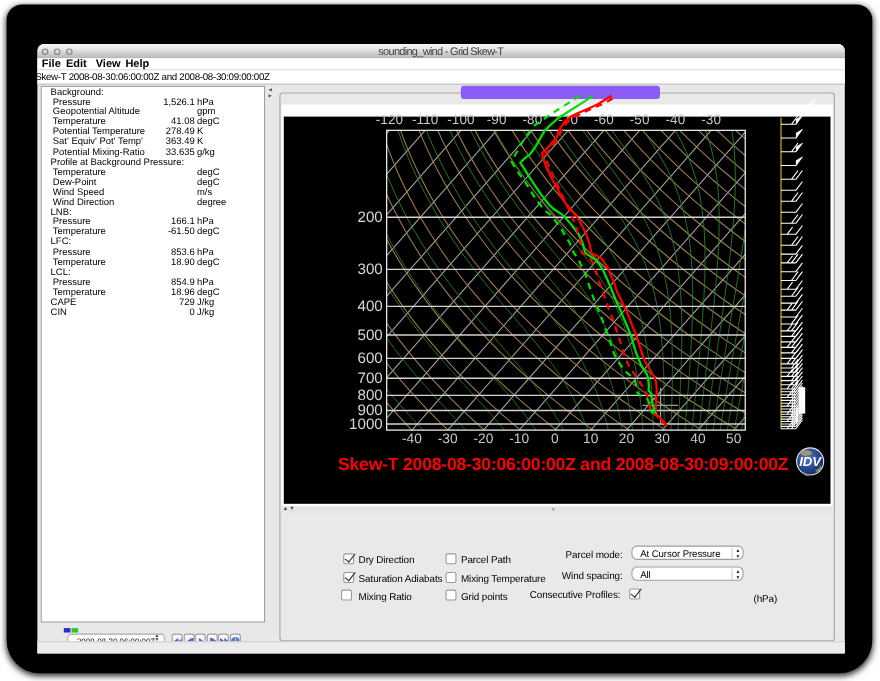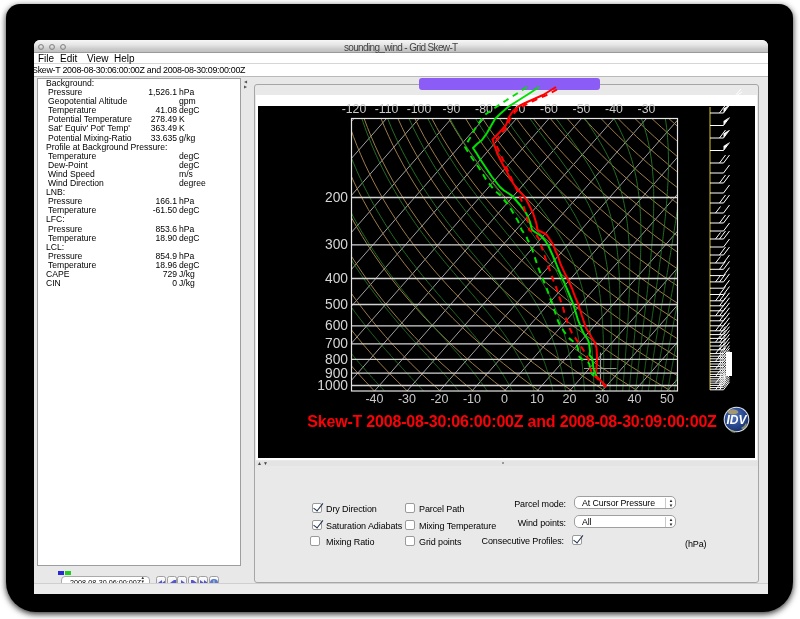--- a/index.html
+++ b/index.html
@@ -1,21 +1,21 @@
 <!DOCTYPE html>
 <html><head><meta charset="utf-8"><style>
 * { margin:0; padding:0; box-sizing:border-box; }
 html,body { width:800px; height:619px; background:#fff; font-family:"Liberation Sans", sans-serif; }
 #stage { position:relative; width:800px; height:619px; overflow:hidden; }
 #shadow { position:absolute; left:6px; top:4px; width:787px; height:608px; background:#000; border-radius:14px 14px 30px 30px; box-shadow:0 2px 6px rgba(0,0,0,0.85); }
 #win { position:absolute; left:34px; top:20px; width:733.5px; height:554px; background:#e8e8e8; border-radius:6px 6px 0 0;margin-top:20px; }
 #titlebar { position:absolute; left:0; top:0; width:733.5px; height:13px; border-radius:6px 6px 0 0; background:linear-gradient(#f6f6f6,#e6e6e6 40%,#cdcdcd 72%,#bfbfbf); border-bottom:1px solid #9a9a9a; }
 #titlebar .tl { position:absolute; top:3.5px; width:6px; height:6px; border-radius:50%; background:radial-gradient(circle at 50% 35%, #ededed, #b9b9b9 75%, #a2a2a2); border:0.5px solid #888; }
 #title { position:absolute; top:1.5px; width:100%; text-align:center; font-size:10px; letter-spacing:-0.65px; color:#444; }
-#menubar { position:absolute; left:0; top:13px; width:733.5px; height:11px; background:#fff; border-bottom:1px solid #d6d6d6; font-size:10px; color:#000; }
+#menubar { position:absolute; left:0; top:13px; width:733.5px; height:11px; background:#fff; border-bottom:1px solid #d6d6d6; font-size:10px; color:#000;font-weight:bold; }
 #menubar span { position:absolute; top:0px; }
 #tabstrip { position:absolute; left:0; top:24px; width:733.5px; height:13px; background:#fff; border-bottom:1px solid #b9b9b9; font-size:10px; color:#000; }
 #leftpanel { position:absolute; left:3px; top:38px; width:204px; height:488px; background:#fff; border:1px solid #9e9e9e; font-size:8.6px; color:#000; overflow:hidden; }
 .ir { position:relative; height:9.1px; line-height:9.3px; white-space:nowrap; }
 .ir .il { position:absolute; left:8px; }
 .ir .il.ind { left:10px; }
 .ir .iv { position:absolute; right:63px; text-align:center; }
 .ir .iu { position:absolute; left:141px; }
 #timebar { position:absolute; left:3px; top:526px; width:204px; height:27px; }
 .nbtn { position:absolute; top:10px; width:10px; height:12px; background:linear-gradient(#fdfdfd,#e3e3e3); border:1px solid #9f9f9f; border-radius:2.5px; color:#4646c8; font-size:5px; text-align:center; overflow:hidden; }
@@ -228,21 +228,21 @@
       <span class="cb" style="left:276px;top:496px"></span>
         <span class="clabel" style="left:292px;top:497px">Mixing Ratio</span>
       <span class="cb" style="left:371px;top:463px"></span>
         <span class="clabel" style="left:385px;top:464px">Parcel Path</span>
       <span class="cb" style="left:371px;top:480px"></span>
         <span class="clabel" style="left:385px;top:481px">Mixing Temperature</span>
       <span class="cb" style="left:371px;top:496px"></span>
         <span class="clabel" style="left:385px;top:497px">Grid points</span>
       <span class="clabel" style="left:426px;top:459px;width:106px;text-align:right">Parcel mode:</span>
       <div class="dd" style="left:540px;top:456px">At Cursor Pressure<span class="ar">▲<br>▼</span></div>
-      <span class="clabel" style="left:426px;top:478px;width:106px;text-align:right">Wind points:</span>
+      <span class="clabel" style="left:426px;top:478px;width:106px;text-align:right">Wind spacing:</span>
       <div class="dd" style="left:540px;top:475px">All<span class="ar">▲<br>▼</span></div>
       <span class="clabel" style="left:651px;top:499px">(hPa)</span>
       <span class="clabel" style="left:426px;top:496px;width:104px;text-align:right">Consecutive Profiles:</span>
       <span class="cb on" style="left:538px;top:495px"></span>
     </div>
     <div id="botstrip"></div>
   </div>
   <svg width="800" height="619" viewBox="0 0 800 619" style="position:absolute;left:0;top:0">
       <path d="M351.5 121.4L354.0 118.5M351.5 158.3L386.5 118.5M351.5 195.3L419.0 118.5M351.5 232.3L451.5 118.5M351.5 269.3L484.0 118.5M351.5 306.2L516.5 118.5M351.5 343.2L549.0 118.5M351.5 380.2L581.5 118.5M374.5 391.0L614.0 118.5M407.0 391.0L646.5 118.5M439.5 391.0L677.5 120.2M472.0 391.0L677.5 157.2M504.5 391.0L677.5 194.2M537.0 391.0L677.5 231.2M569.5 391.0L677.5 268.1M602.0 391.0L677.5 305.1M634.5 391.0L677.5 342.1M667.0 391.0L677.5 379.1" stroke="#a0a0a0" stroke-width="1" fill="none"></path>
       <path d="M351.5 366.0L357.5 372.8L365.8 381.9L374.4 391.0M351.5 330.0L356.7 336.5L364.2 345.6L372.1 354.7L380.4 363.8L389.0 372.8L398.0 381.9L407.3 391.0M351.5 293.6L356.2 300.2L363.0 309.2L370.2 318.3L377.7 327.4L385.5 336.5L393.7 345.6L402.3 354.7L411.2 363.8L420.5 372.8L430.2 381.9L440.3 391.0M351.5 256.4L356.3 263.8L362.4 272.9L368.8 282.0L375.5 291.1L382.6 300.2L390.0 309.2L397.8 318.3L405.9 327.4L414.3 336.5L423.2 345.6L432.4 354.7L442.0 363.8L452.0 372.8L462.4 381.9L473.2 391.0M351.5 217.8L351.9 218.4L357.0 227.5L362.4 236.6L368.1 245.7L374.1 254.8L380.4 263.8L387.0 272.9L394.0 282.0L401.3 291.1L409.0 300.2L417.0 309.2L425.3 318.3L434.1 327.4L443.2 336.5L452.7 345.6L462.6 354.7L472.8 363.8L483.5 372.8L494.6 381.9L506.2 391.0M351.5 176.6L354.0 182.1L358.4 191.2L363.2 200.2L368.2 209.3L373.5 218.4L379.1 227.5L385.0 236.6L391.2 245.7L397.7 254.8L404.5 263.8L411.7 272.9L419.3 282.0L427.1 291.1L435.4 300.2L444.0 309.2L452.9 318.3L462.3 327.4L472.0 336.5L482.2 345.6L492.7 354.7L503.7 363.8L515.0 372.8L526.9 381.9L539.1 391.0M351.5 131.2L353.5 136.7L357.0 145.8L360.8 154.8L364.8 163.9L369.2 173.0L373.8 182.1L378.7 191.2L383.8 200.2L389.3 209.3L395.1 218.4L401.1 227.5L407.5 236.6L414.3 245.7L421.3 254.8L428.7 263.8L436.4 272.9L444.5 282.0L452.9 291.1L461.8 300.2L470.9 309.2L480.5 318.3L490.5 327.4L500.9 336.5L511.6 345.6L522.8 354.7L534.5 363.8L546.5 372.8L559.1 381.9L572.1 391.0M364.1 118.5L367.5 127.6L371.2 136.7L375.1 145.8L379.3 154.8L383.8 163.9L388.5 173.0L393.5 182.1L398.9 191.2L404.5 200.2L410.4 209.3L416.7 218.4L423.2 227.5L430.1 236.6L437.4 245.7L444.9 254.8L452.8 263.8L461.1 272.9L469.7 282.0L478.7 291.1L488.1 300.2L497.9 309.2L508.1 318.3L518.7 327.4L529.7 336.5L541.1 345.6L553.0 354.7L565.3 363.8L578.1 372.8L591.3 381.9L605.0 391.0M381.0 118.5L384.8 127.6L388.9 136.7L393.2 145.8L397.8 154.8L402.7 163.9L407.8 173.0L413.3 182.1L419.1 191.2L425.2 200.2L431.6 209.3L438.3 218.4L445.3 227.5L452.7 236.6L460.4 245.7L468.5 254.8L477.0 263.8L485.8 272.9L495.0 282.0L504.6 291.1L514.5 300.2L524.9 309.2L535.7 318.3L546.9 327.4L558.5 336.5L570.6 345.6L583.1 354.7L596.1 363.8L609.6 372.8L623.5 381.9L637.9 391.0M397.9 118.5L402.1 127.6L406.5 136.7L411.3 145.8L416.3 154.8L421.6 163.9L427.2 173.0L433.1 182.1L439.3 191.2L445.8 200.2L452.7 209.3L459.9 218.4L467.4 227.5L475.3 236.6L483.5 245.7L492.1 254.8L501.1 263.8L510.5 272.9L520.2 282.0L530.4 291.1L540.9 300.2L551.9 309.2L563.3 318.3L575.1 327.4L587.4 336.5L600.1 345.6L613.3 354.7L626.9 363.8L641.1 372.8L655.7 381.9L670.9 391.0M414.9 118.5L419.4 127.6L424.2 136.7L429.4 145.8L434.8 154.8L440.5 163.9L446.5 173.0L452.9 182.1L459.5 191.2L466.5 200.2L473.8 209.3L481.5 218.4L489.5 227.5L497.9 236.6L506.6 245.7L515.8 254.8L525.3 263.8L535.2 272.9L545.5 282.0L556.2 291.1L567.3 300.2L578.8 309.2L590.8 318.3L603.3 327.4L616.2 336.5L629.6 345.6L643.4 354.7L657.7 363.8L672.6 372.8L677.5 375.7M431.8 118.5L436.7 127.6L441.9 136.7L447.5 145.8L453.3 154.8L459.4 163.9L465.9 173.0L472.6 182.1L479.7 191.2L487.2 200.2L495.0 209.3L503.1 218.4L511.6 227.5L520.5 236.6L529.7 245.7L539.4 254.8L549.4 263.8L559.8 272.9L570.7 282.0L582.0 291.1L593.7 300.2L605.8 309.2L618.4 318.3L631.5 327.4L645.0 336.5L659.0 345.6L673.6 354.7L677.5 357.1M448.7 118.5L454.0 127.6L459.6 136.7L465.5 145.8L471.8 154.8L478.3 163.9L485.2 173.0L492.4 182.1L499.9 191.2L507.8 200.2L516.1 209.3L524.7 218.4L533.7 227.5L543.1 236.6L552.8 245.7L563.0 254.8L573.5 263.8L584.5 272.9L595.9 282.0L607.8 291.1L620.1 300.2L632.8 309.2L646.0 318.3L659.7 327.4L673.9 336.5L677.5 338.8M465.6 118.5L471.3 127.6L477.3 136.7L483.6 145.8L490.3 154.8L497.2 163.9L504.5 173.0L512.2 182.1L520.2 191.2L528.5 200.2L537.2 209.3L546.3 218.4L555.8 227.5L565.7 236.6L575.9 245.7L586.6 254.8L597.7 263.8L609.2 272.9L621.2 282.0L633.6 291.1L646.4 300.2L659.8 309.2L673.6 318.3L677.5 320.8M482.6 118.5L488.6 127.6L495.0 136.7L501.7 145.8L508.8 154.8L516.1 163.9L523.9 173.0L531.9 182.1L540.4 191.2L549.2 200.2L558.4 209.3L567.9 218.4L577.9 227.5L588.2 236.6L599.0 245.7L610.2 254.8L621.8 263.8L633.9 272.9L646.4 282.0L659.4 291.1L672.8 300.2L677.5 303.2M499.5 118.5L505.9 127.6L512.7 136.7L519.8 145.8L527.3 154.8L535.1 163.9L543.2 173.0L551.7 182.1L560.6 191.2L569.8 200.2L579.5 209.3L589.5 218.4L600.0 227.5L610.8 236.6L622.1 245.7L633.8 254.8L646.0 263.8L658.6 272.9L671.6 282.0L677.5 285.9M516.4 118.5L523.2 127.6L530.4 136.7L537.9 145.8L545.8 154.8L554.0 163.9L562.5 173.0L571.5 182.1L580.8 191.2L590.5 200.2L600.6 209.3L611.1 218.4L622.1 227.5L633.4 236.6L645.2 245.7L657.4 254.8L670.1 263.8L677.5 268.9M533.3 118.5L540.6 127.6L548.1 136.7L556.0 145.8L564.3 154.8L572.9 163.9L581.9 173.0L591.3 182.1L601.0 191.2L611.2 200.2L621.8 209.3L632.7 218.4L644.2 227.5L656.0 236.6L668.3 245.7L677.5 252.2M550.3 118.5L557.9 127.6L565.8 136.7L574.1 145.8L582.8 154.8L591.8 163.9L601.2 173.0L611.0 182.1L621.2 191.2L631.9 200.2L642.9 209.3L654.3 218.4L666.2 227.5L677.5 235.8M567.2 118.5L575.2 127.6L583.5 136.7L592.2 145.8L601.3 154.8L610.7 163.9L620.6 173.0L630.8 182.1L641.5 191.2L652.5 200.2L664.0 209.3L676.0 218.4L677.5 219.5M584.1 118.5L592.5 127.6L601.2 136.7L610.3 145.8L619.8 154.8L629.6 163.9L639.9 173.0L650.6 182.1L661.7 191.2L673.2 200.2L677.5 203.5M601.0 118.5L609.8 127.6L618.9 136.7L628.4 145.8L638.3 154.8L648.5 163.9L659.2 173.0L670.3 182.1L677.5 187.7M618.0 118.5L627.1 127.6L636.6 136.7L646.5 145.8L656.8 154.8L667.5 163.9L677.5 172.1M634.9 118.5L644.4 127.6L654.3 136.7L664.6 145.8L675.3 154.8L677.5 156.7M651.8 118.5L661.7 127.6L672.0 136.7L677.5 141.4M668.8 118.5L677.5 126.3" stroke="#9c7c48" stroke-width="1" fill="none"></path>

